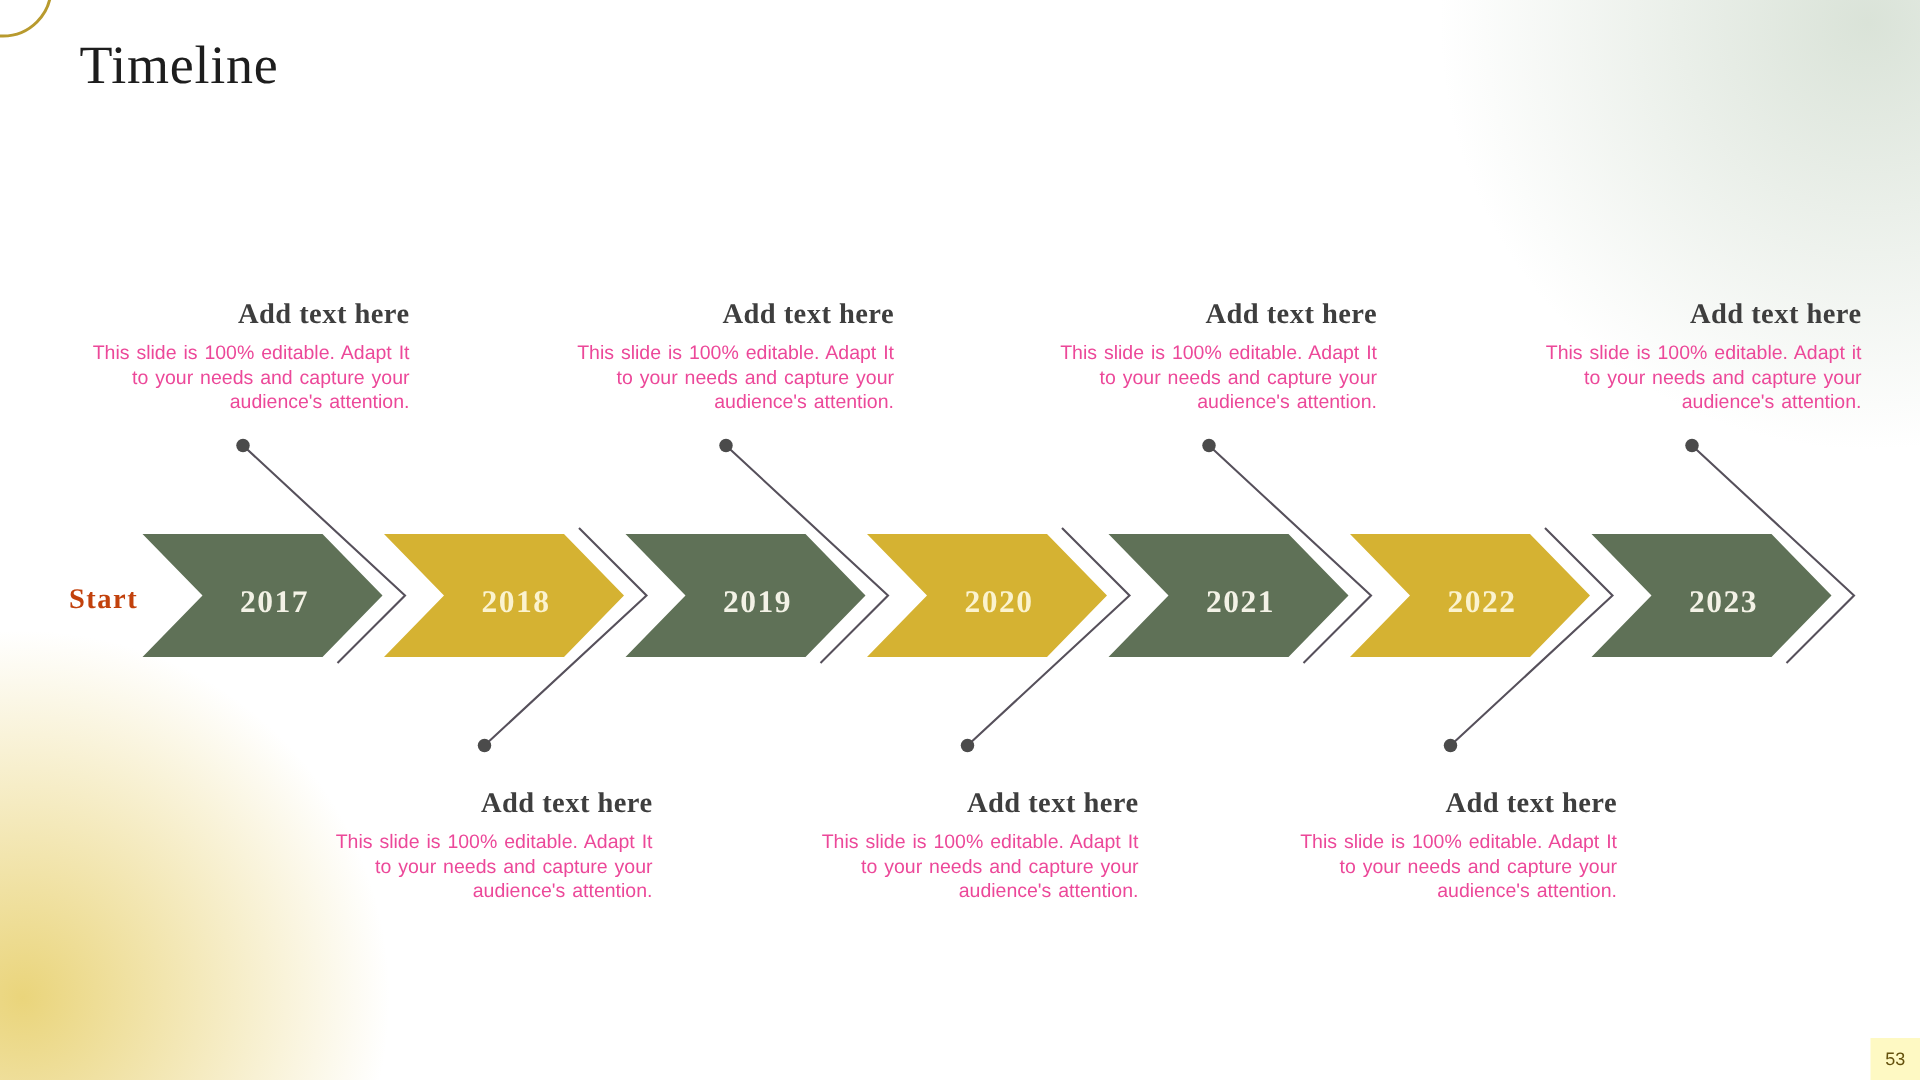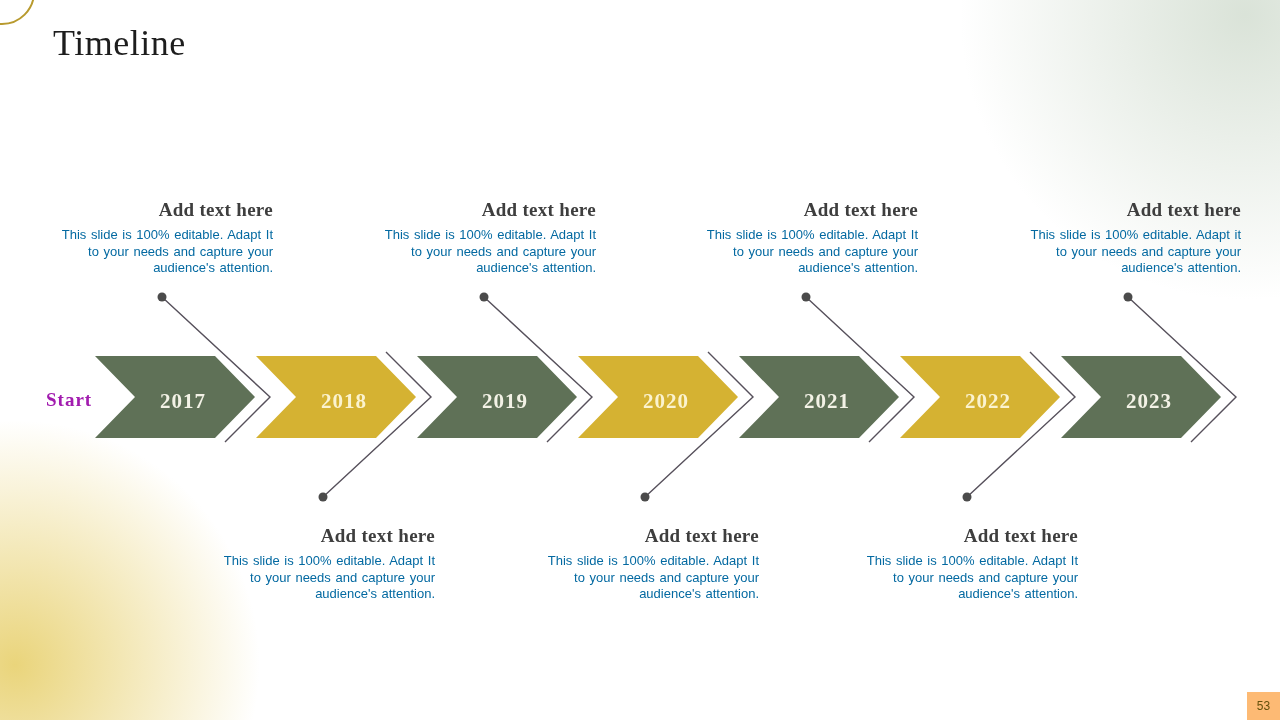--- a/index.html
+++ b/index.html
@@ -27,36 +27,36 @@
   }
 
   .callout { position:absolute; width:220px; text-align:right; }
   .callout h3 {
     margin:0 0 6px 0;
     font-family:"Liberation Serif", serif;
     font-size:19px; font-weight:bold; color:#3e3e3e; letter-spacing:0.3px;
   }
   .callout p {
     margin:0; font-size:13px; line-height:1.28;
-    color:#0369a1; word-spacing:1px;
+    color:#ec4899; word-spacing:1px;
   }
   .callout.t1 { left:53px;  top:199px; }
   .callout.t2 { left:376px; top:199px; }
   .callout.t3 { left:698px; top:199px; }
   .callout.t4 { left:1021px;top:199px; }
   .callout.b1 { left:215px; top:525px; }
   .callout.b2 { left:539px; top:525px; }
   .callout.b3 { left:858px; top:525px; }
 
   .timeline-svg { position:absolute; left:0; top:270px; }
 
   .start-label {
     position:absolute; left:46px; top:389px;
     font-family:"Liberation Serif", serif;
-    font-size:19px; font-weight:bold; color:#a21caf; letter-spacing:1px;
+    font-size:19px; font-weight:bold; color:#c2410c; letter-spacing:1px;
   }
 
   .page-number-box {
     position:absolute; right:0; bottom:0;
     width:33px; height:28px;
     background:#d1ae2c;
     display:flex; align-items:center; justify-content:center;
     font-size:12px; color:#64510c;
   }
 </style>
@@ -129,17 +129,17 @@
       <polygon points="900,356 1020,356 1060,397 1020,438 900,438 940,397" fill="#D5B232"></polygon>
       <path d="M 967 497 L 1075 397 L 1030 352" fill="none" stroke="#56505B" stroke-width="1.4"></path>
       <circle cx="967" cy="497" r="4.5" fill="#4B4B4B"></circle>
       <text x="988" y="408" text-anchor="middle" fill="#FBF3CF" font-family="&quot;Liberation Serif&quot;, serif" font-size="21" font-weight="bold" letter-spacing="1">2022</text>
       <polygon points="1061,356 1181,356 1221,397 1181,438 1061,438 1101,397" fill="#5F7157"></polygon>
       <path d="M 1128 297 L 1236 397 L 1191 442" fill="none" stroke="#56505B" stroke-width="1.4"></path>
       <circle cx="1128" cy="297" r="4.5" fill="#4B4B4B"></circle>
       <text x="1149" y="408" text-anchor="middle" fill="#F3F2E6" font-family="&quot;Liberation Serif&quot;, serif" font-size="21" font-weight="bold" letter-spacing="1">2023</text>
     </svg>
 
-  <div class="page-number-box" style="background: #fdba74; color: rgb(100, 81, 12);">
+  <div class="page-number-box" style="background: #fef9c3; color: rgb(100, 81, 12);">
     <span>53</span>
   </div>
 
 </div>
 
 </body></html>

